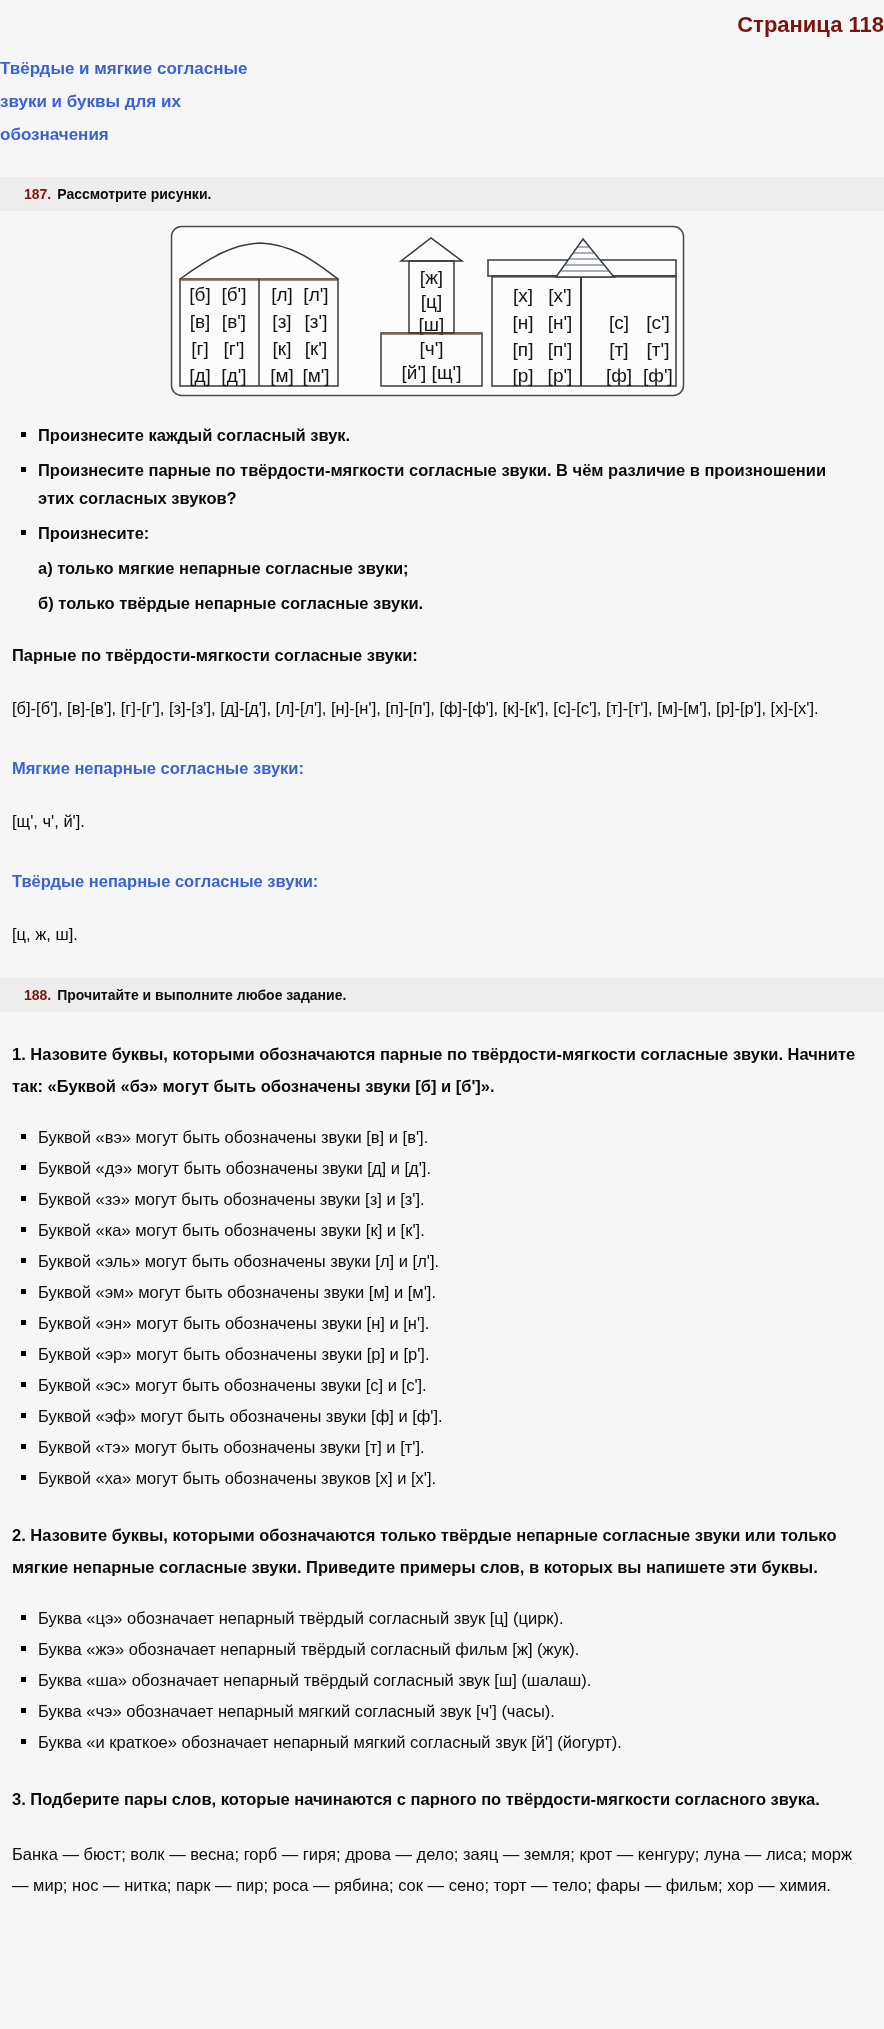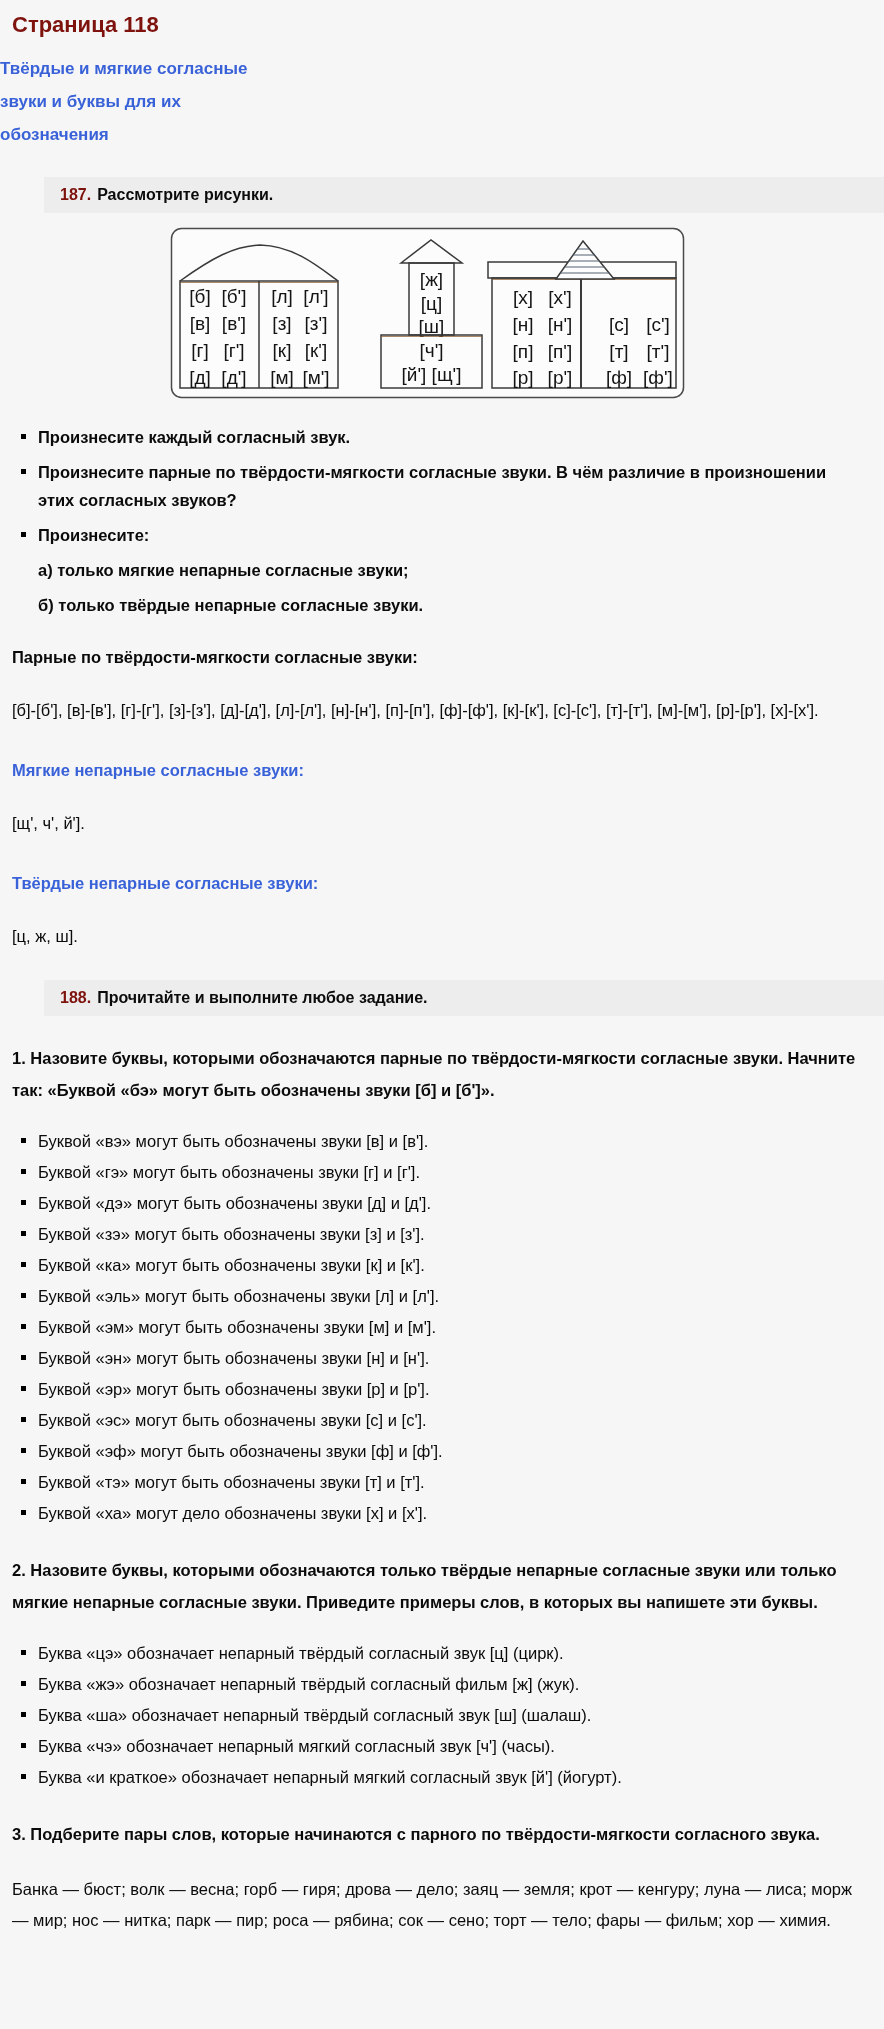--- a/index.html
+++ b/index.html
@@ -16,37 +16,37 @@
     background:var(--page-bg);
     color:#0b0b0b;
     font-family:"Liberation Sans","DejaVu Sans",sans-serif;
     font-size:16.5px;
   }
   .page-title{
     margin:12px 0 0 12px;
     font-size:22px;
     font-weight:700;
     color:var(--accent-red);
+    text-align:right;
   }
   .subtitle{
     width:700px;
     margin:14px 0 0 0;
     text-align:left;
     color:var(--accent-blue);
     font-weight:700;
     font-size:17px;
     line-height:33px;
   }
   .task-bar{
     margin-top:26px;
     background:var(--bar-bg);
-    padding:9px 10px 9px 16px;
-    font-size:16px;
-    font-weight:700;
-    margin-left:44px;
+    padding:9px 10px 9px 24px;
+    font-size:14px;
+    font-weight:700;
   }
   .task-bar .num{color:var(--accent-red);margin-right:6px;}
   .figure-wrap{margin:14px 0 4px 170px;}
   svg text{
     font-family:"Liberation Sans","DejaVu Sans",sans-serif;
     font-size:19px;
     fill:#141414;
     text-anchor:middle;
   }
   ul.blist{
@@ -198,32 +198,31 @@
 <div class="h-blue">Твёрдые непарные согласные звуки:</div>
 <div class="plain">[ц, ж, ш].</div>
 
 <div class="task-bar" style="margin-top:28px;">
   <span class="num">188.</span><span>Прочитайте и выполните любое задание.</span>
 </div>
 
 <div class="h-section">1. Назовите буквы, которыми обозначаются парные по твёрдости-мягкости согласные звуки. Начните так: «Буквой «бэ» могут быть обозначены звуки [б] и [б']».</div>
 <ul class="blist tight">
     <li>Буквой «вэ» могут быть обозначены звуки [в] и [в'].</li>
-    <li>Буквой «гэ» могут быть обозначены звуки [г] и [г'].</li>
     <li>Буквой «дэ» могут быть обозначены звуки [д] и [д'].</li>
     <li>Буквой «зэ» могут быть обозначены звуки [з] и [з'].</li>
     <li>Буквой «ка» могут быть обозначены звуки [к] и [к'].</li>
     <li>Буквой «эль» могут быть обозначены звуки [л] и [л'].</li>
     <li>Буквой «эм» могут быть обозначены звуки [м] и [м'].</li>
     <li>Буквой «эн» могут быть обозначены звуки [н] и [н'].</li>
     <li>Буквой «эр» могут быть обозначены звуки [р] и [р'].</li>
     <li>Буквой «эс» могут быть обозначены звуки [с] и [с'].</li>
     <li>Буквой «эф» могут быть обозначены звуки [ф] и [ф'].</li>
     <li>Буквой «тэ» могут быть обозначены звуки [т] и [т'].</li>
-    <li>Буквой «ха» могут дело обозначены звуки [х] и [х'].</li>
+    <li>Буквой «ха» могут быть обозначены звуков [х] и [х'].</li>
   </ul>
 
 <div class="h-section">2. Назовите буквы, которыми обозначаются только твёрдые непарные согласные звуки или только мягкие непарные согласные звуки. Приведите примеры слов, в которых вы напишете эти буквы.</div>
 <ul class="blist tight">
     <li>Буква «цэ» обозначает непарный твёрдый согласный звук [ц] (цирк).</li>
     <li>Буква «жэ» обозначает непарный твёрдый согласный фильм [ж] (жук).</li>
     <li>Буква «ша» обозначает непарный твёрдый согласный звук [ш] (шалаш).</li>
     <li>Буква «чэ» обозначает непарный мягкий согласный звук [ч'] (часы).</li>
     <li>Буква «и краткое» обозначает непарный мягкий согласный звук [й'] (йогурт).</li>
   </ul>

